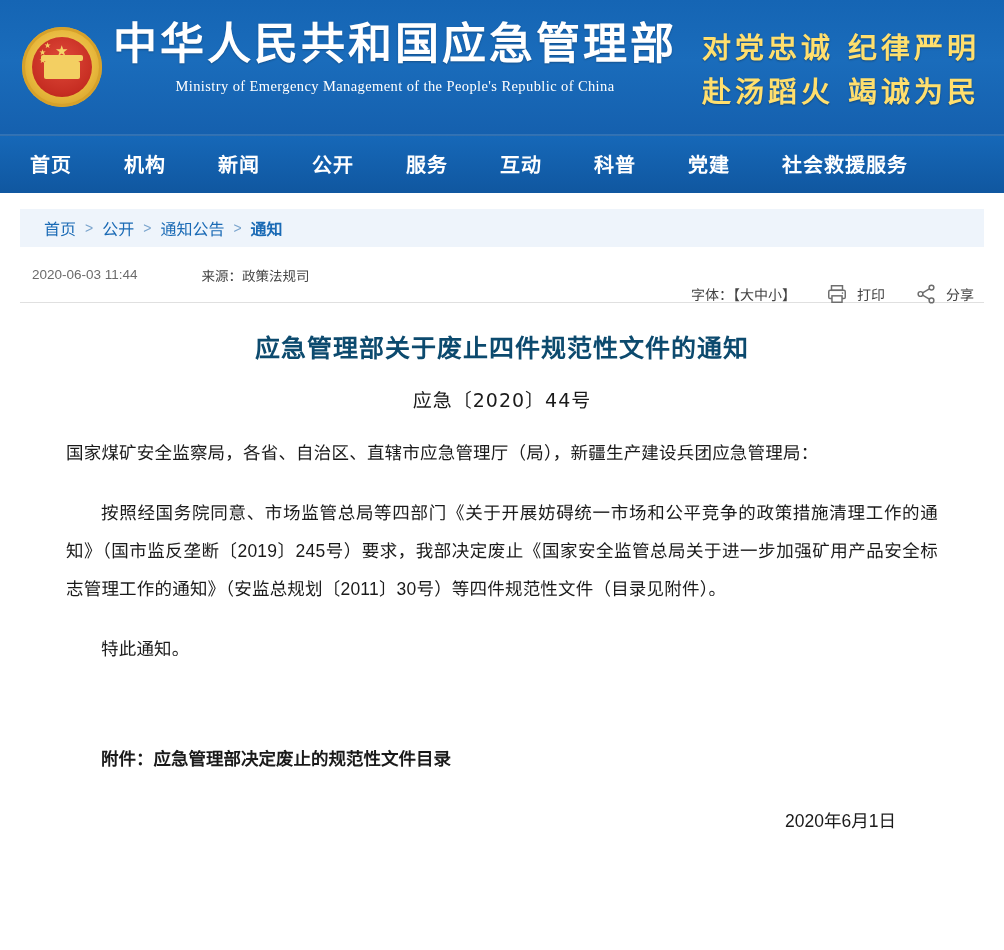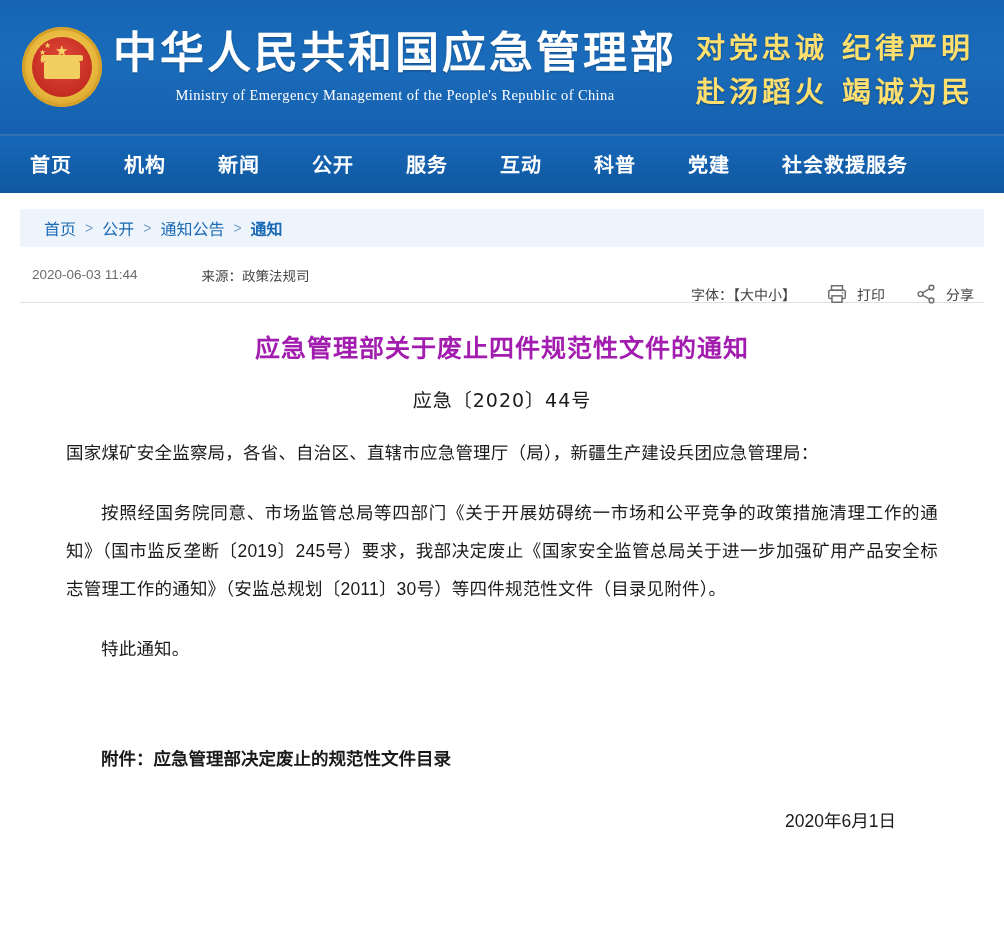--- a/index.html
+++ b/index.html
@@ -82,21 +82,21 @@
     line-height: 8px;
   }
   .emblem .s1 { left: 22px; top: 15px; }
   .emblem .s2 { left: 17px; top: 22px; }
   .emblem .s3 { left: 17px; top: 30px; }
   .emblem .s4 { left: 22px; top: 37px; }
 
   .title-block {
     position: absolute;
     left: 110px;
-    top: 25px;
+    top: 16px;
     width: 570px;
     text-align: center;
   }
   .title-cn {
     font-family: "DejaVu Serif", "Liberation Serif", serif;
     font-size: 44px;
     font-weight: bold;
     color: #ffffff;
     letter-spacing: 3px;
     line-height: 56px;
@@ -110,20 +110,21 @@
     letter-spacing: 0.4px;
     margin-top: 6px;
     white-space: nowrap;
   }
 
   .slogan {
     position: absolute;
     right: 18px;
     top: 26px;
     width: 290px;
+    text-align: center;
   }
   .slogan-line {
     font-family: "DejaVu Serif", "Liberation Serif", serif;
     font-size: 29px;
     font-weight: bold;
     color: #ffdf6e;
     letter-spacing: 4px;
     line-height: 44px;
     white-space: nowrap;
     text-shadow: 0 1px 2px rgba(0,0,0,0.3);
@@ -214,21 +215,21 @@
 
   
   .article {
     padding: 26px 66px 0 66px;
   }
   .doc-title {
     text-align: center;
     font-family: "DejaVu Serif", "Liberation Serif", serif;
     font-size: 25px;
     font-weight: bold;
-    color: #a21caf;
+    color: #0c4a6e;
     line-height: 40px;
     letter-spacing: 1px;
   }
   .doc-number {
     text-align: center;
     font-size: 19px;
     color: #1a1a1a;
     margin-top: 16px;
     letter-spacing: 1px;
     font-family: "DejaVu Sans", "Liberation Sans", sans-serif;

